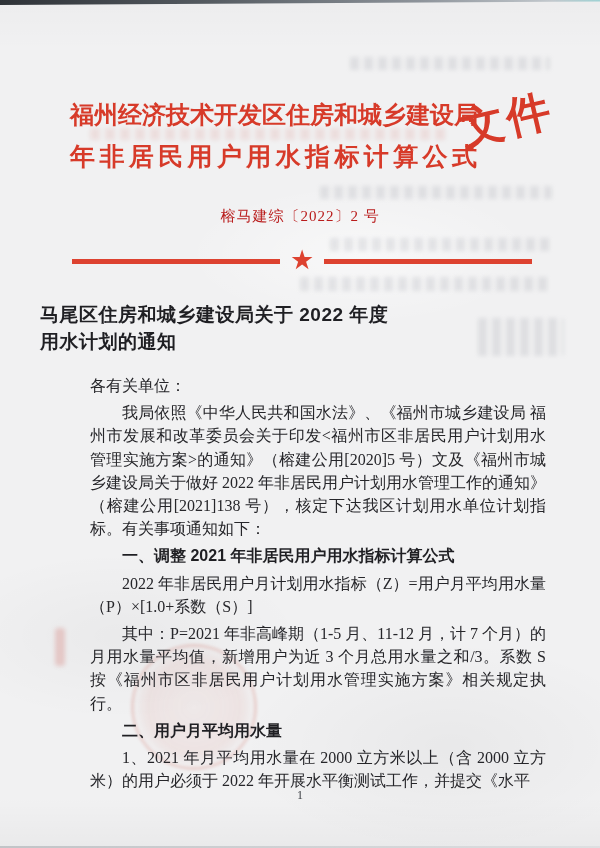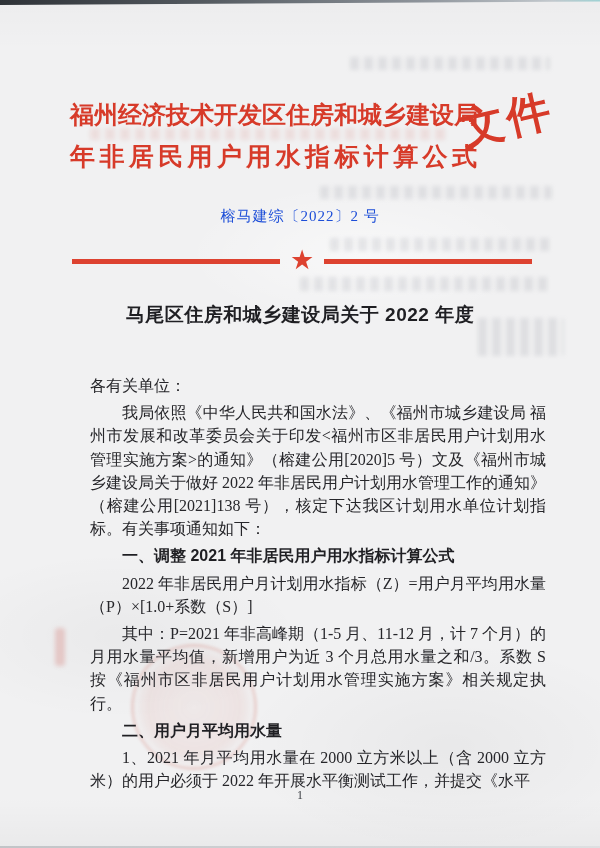--- a/index.html
+++ b/index.html
@@ -46,38 +46,37 @@
   .doc-type{
     position:absolute;left:461px;top:101px;
     font-family:"Liberation Sans","DejaVu Sans",sans-serif;
     font-weight:bold;font-size:44px;letter-spacing:3px;
     transform:rotate(-13deg);transform-origin:left center;
     white-space:nowrap;
   }
   .doc-number{
     position:absolute;left:0;top:207px;width:600px;
     text-align:center;font-size:15px;letter-spacing:1px;
-    color:#1d4ed8;
+    color:#b91c1c;
   }
 
   
   .divider{
     position:absolute;left:72px;top:247px;width:460px;height:28px;
     display:flex;align-items:center;
   }
   .divider .rule{flex:1;height:5px;}
   .divider .star{
     font-size:27px;line-height:27px;margin:0 10px 3px 10px;
     font-family:"DejaVu Sans",sans-serif;
   }
 
   
   .title{
     position:absolute;left:40px;top:301px;width:520px;margin:0;
-    text-align:center;
     font-family:"Liberation Sans","DejaVu Sans",sans-serif;
     font-weight:bold;font-size:19px;line-height:27px;
     color:#1f1f23;letter-spacing:0.5px;
   }
 
   
   .body-text{
     position:absolute;left:86px;top:370px;width:464px;
     font-size:16px;line-height:23.2px;
     text-align:justify;
@@ -146,20 +145,21 @@
   <div class="doc-number">榕马建综〔2022〕2 号</div>
 
   <div class="divider">
     <span class="rule" style="background:#dd4230;"></span>
     <span class="star" style="color:#dd4230;">★</span>
     <span class="rule" style="background:#dd4230;"></span>
   </div>
 
   <h1 class="title">
     <span>马尾区住房和城乡建设局关于 2022 年度</span><br>
+    <span>用水计划的通知</span>
   </h1>
 
   <div class="body-text">
     <p class="salutation">各有关单位：</p>
     <p class="para">我局依照《中华人民共和国水法》、《福州市城乡建设局 福州市发展和改革委员会关于印发&lt;福州市区非居民用户计划用水管理实施方案&gt;的通知》（榕建公用[2020]5 号）文及《福州市城乡建设局关于做好 2022 年非居民用户计划用水管理工作的通知》（榕建公用[2021]138 号），核定下达我区计划用水单位计划指标。有关事项通知如下：</p>
     <p class="heading">一、调整 2021 年非居民用户用水指标计算公式</p>
     <p class="para">2022 年非居民用户月计划用水指标（Z）=用户月平均用水量（P）×[1.0+系数（S）]</p>
     <p class="para">其中：P=2021 年非高峰期（1-5 月、11-12 月，计 7 个月）的月用水量平均值，新增用户为近 3 个月总用水量之和/3。系数 S 按《福州市区非居民用户计划用水管理实施方案》相关规定执行。</p>
     <p class="heading">二、用户月平均用水量</p>
     <p class="para">1、2021 年月平均用水量在 2000 立方米以上（含 2000 立方米）的用户必须于 2022 年开展水平衡测试工作，并提交《水平</p>

